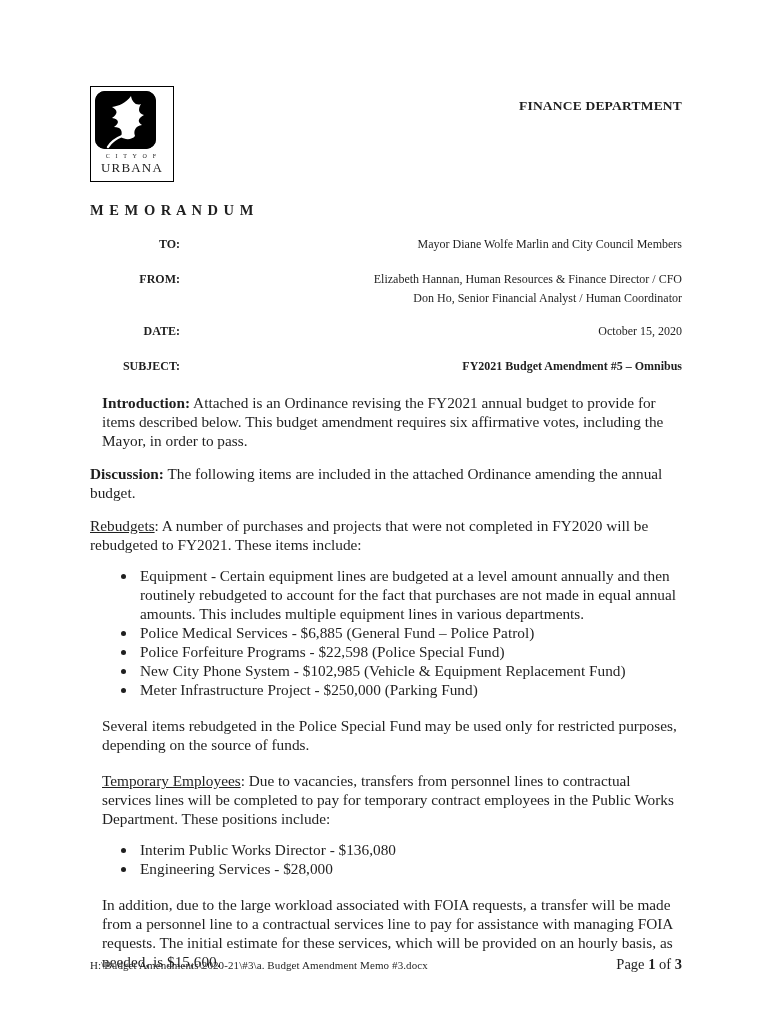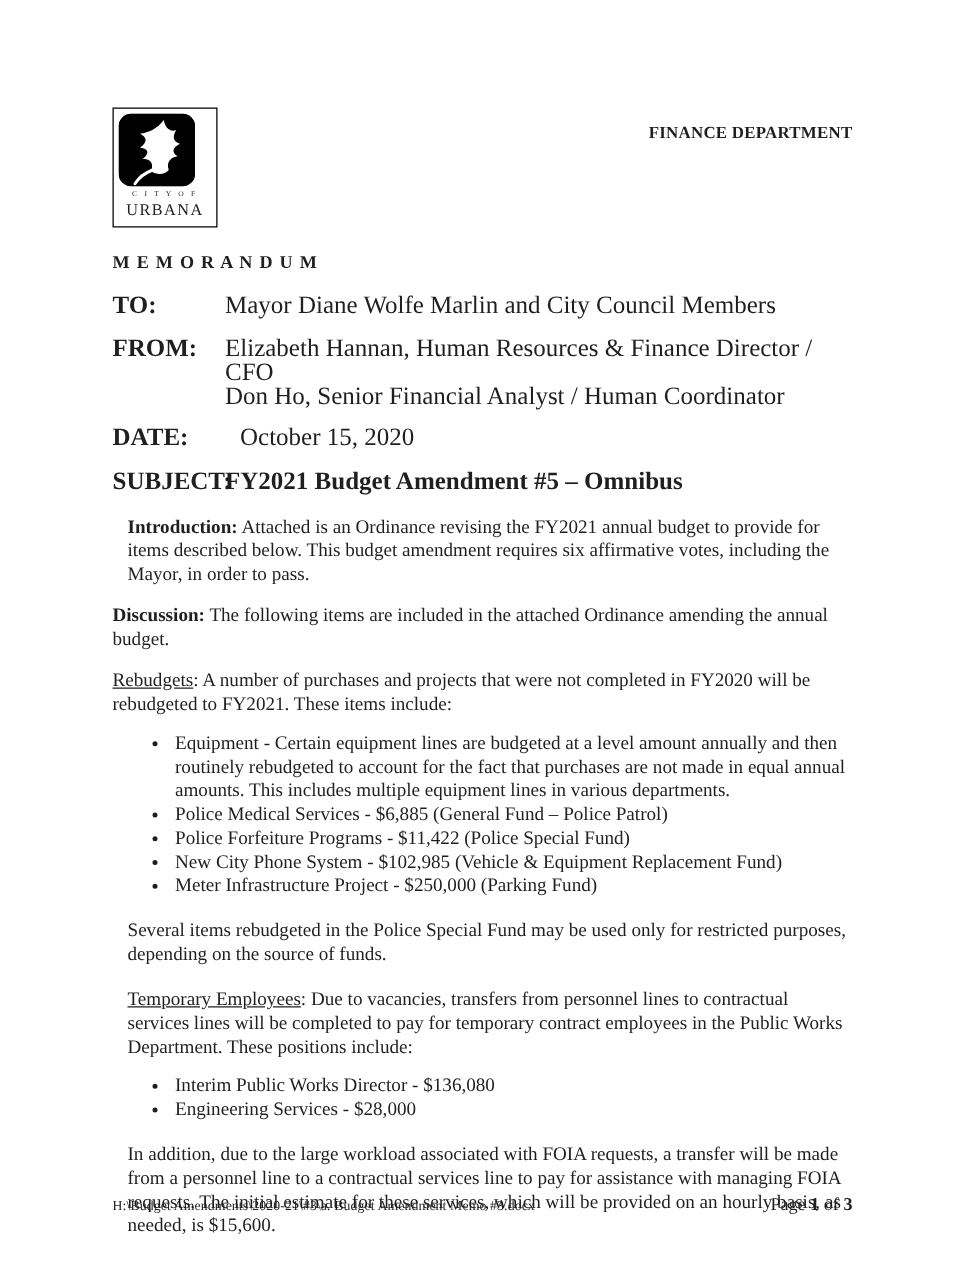--- a/index.html
+++ b/index.html
@@ -52,21 +52,21 @@
     margin-top: 1px;
   }
   
   .memo-title {
     margin: 20px 0 0 0;
     font-size: 14.5px;
     font-weight: bold;
     letter-spacing: 1px;
   }
   
-  .fields { margin-top: 12px; font-size: 20px; }
+  .fields { margin-top: 12px; font-size: 12px; text-align: right; }
   .field-row { display: flex; margin-top: 16px; line-height: 19px; }
   .field-row.tight { margin-top: 14px; gap: 12px; }
   .field-label { width: 90px; flex: none; font-weight: bold; }
   .field-value { flex: 1; font-family: Liberation Serif, serif; }
   .field-value.bold { font-weight: bold; }
   
   .para { margin: 14px 0 0 0; font-size: 15.3px; line-height: 19px; }
   .para.gap-lg { margin-top: 17px; margin-left: 12px; }
   .lead-bold { font-weight: bold; }
   .lead-underline { text-decoration: underline; }
@@ -137,21 +137,21 @@
 
   <p class="para gap-lg"><span class="lead-bold">Introduction:</span><span> Attached is an Ordinance revising the FY2021 annual budget to provide for items described below. This budget amendment requires six affirmative votes, including the Mayor, in order to pass.</span></p>
 
   <p class="para"><span class="lead-bold">Discussion:</span><span> The following items are included in the attached Ordinance amending the annual budget.</span></p>
 
   <p class="para"><span class="lead-underline">Rebudgets</span><span>: A number of purchases and projects that were not completed in FY2020 will be rebudgeted to FY2021. These items include:</span></p>
 
   <ul class="bullets">
       <li>Equipment - Certain equipment lines are budgeted at a level amount annually and then routinely rebudgeted to account for the fact that purchases are not made in equal annual amounts. This includes multiple equipment lines in various departments.</li>
       <li>Police Medical Services - $6,885 (General Fund – Police Patrol)</li>
-      <li>Police Forfeiture Programs - $11,422 (Police Special Fund)</li>
+      <li>Police Forfeiture Programs - $22,598 (Police Special Fund)</li>
       <li>New City Phone System - $102,985 (Vehicle &amp; Equipment Replacement Fund)</li>
       <li>Meter Infrastructure Project - $250,000 (Parking Fund)</li>
     </ul>
 
   <p class="para gap-lg">Several items rebudgeted in the Police Special Fund may be used only for restricted purposes, depending on the source of funds.</p>
 
   <p class="para gap-lg"><span class="lead-underline">Temporary Employees</span><span>: Due to vacancies, transfers from personnel lines to contractual services lines will be completed to pay for temporary contract employees in the Public Works Department. These positions include:</span></p>
 
   <ul class="bullets">
       <li>Interim Public Works Director - $136,080</li>

